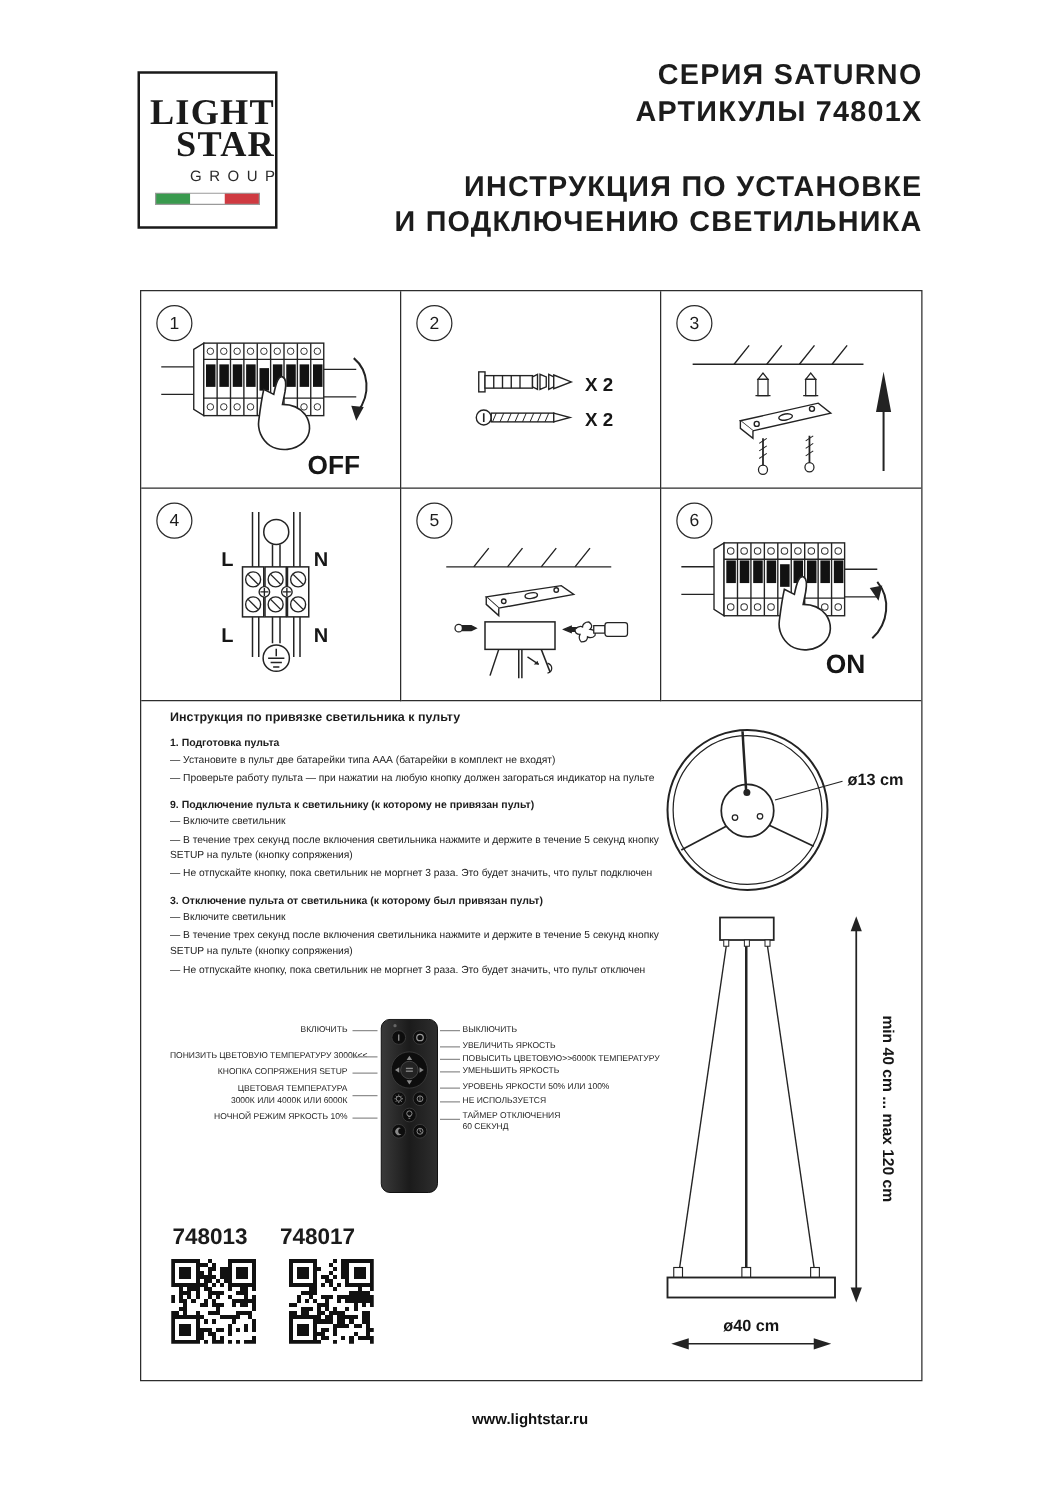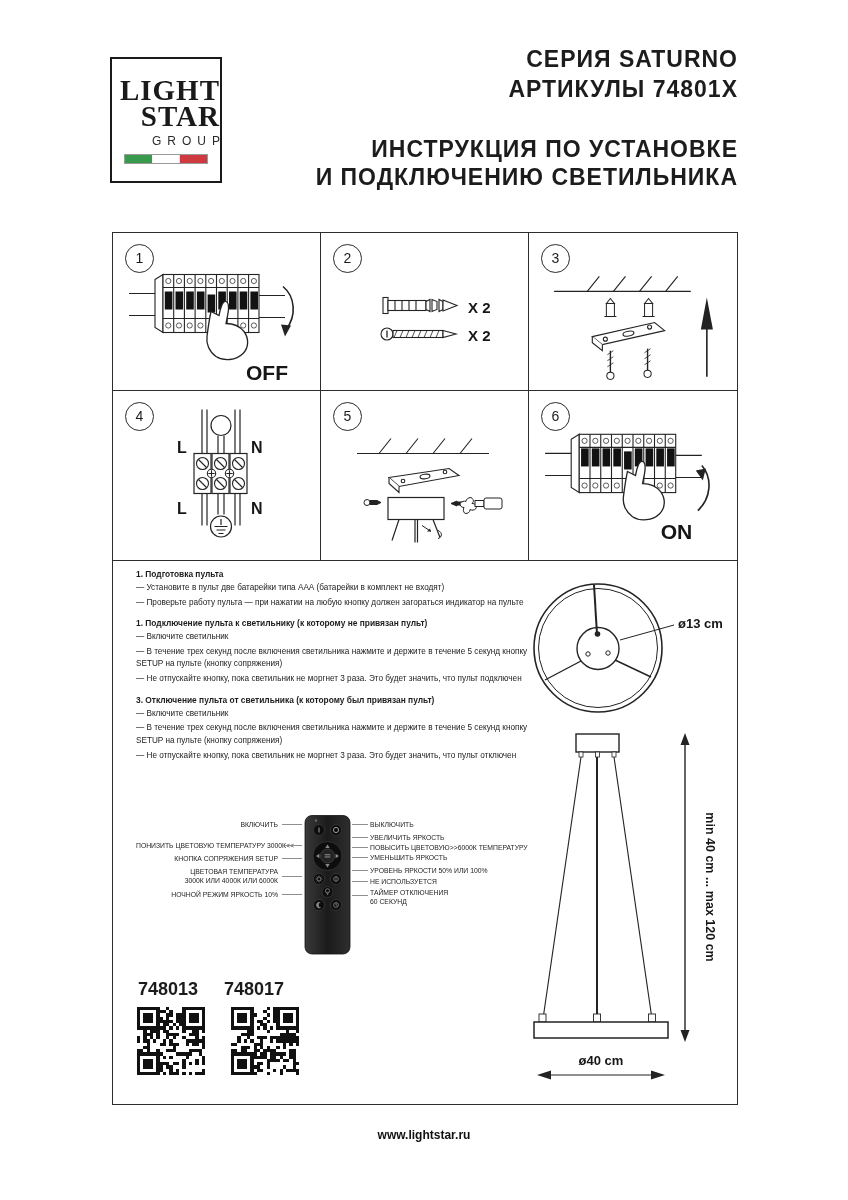--- a/index.html
+++ b/index.html
@@ -309,26 +309,27 @@
         <path d="M98,80 l8,4 c2,-10 4,-15 7,-14 c3,1 3,6 2,12 l-2,10 c7,0 14,3 18,8 c5,7 5,16 -1,22 c-7,7 -19,8 -27,3 c-7,-5 -10,-13 -9,-20 c1,-8 2,-16 4,-25 z" fill="#fff" stroke="#232323" stroke-width="1.3"></path>
         <path d="M168,119 C181,107 183,87 172,74" fill="none" stroke="#232323" stroke-width="1.6"></path>
         <path d="M166,79 l10,-2 l-3,12 z" fill="#232323"></path>
         <text x="131" y="147" font-size="21" font-weight="600" fill="#161616">ON</text>
       </svg>
     </section>
 
     <section class="bigcell">
 
       <div class="instr">
+        <div class="instr-title">Инструкция по привязке светильника к пульту</div>
 
         <div class="instr-h first">1. Подготовка пульта</div>
         <p class="instr-line">— Установите в пульт две батарейки типа ААА (батарейки в комплект не входят)</p>
         <p class="instr-line">— Проверьте работу пульта — при нажатии на любую кнопку должен загораться индикатор на пульте</p>
 
-        <div class="instr-h">1. Подключение пульта к светильнику (к которому не привязан пульт)</div>
+        <div class="instr-h">9. Подключение пульта к светильнику (к которому не привязан пульт)</div>
         <p class="instr-line">— Включите светильник</p>
         <p class="instr-line">— В течение трех секунд после включения светильника нажмите и держите в течение 5 секунд кнопку SETUP на пульте (кнопку сопряжения)</p>
         <p class="instr-line">— Не отпускайте кнопку, пока светильник не моргнет 3 раза. Это будет значить, что пульт подключен</p>
 
         <div class="instr-h">3. Отключение пульта от светильника (к которому был привязан пульт)</div>
         <p class="instr-line">— Включите светильник</p>
         <p class="instr-line">— В течение трех секунд после включения светильника нажмите и держите в течение 5 секунд кнопку SETUP на пульте (кнопку сопряжения)</p>
         <p class="instr-line">— Не отпускайте кнопку, пока светильник не моргнет 3 раза. Это будет значить, что пульт отключен</p>
       </div>
 

